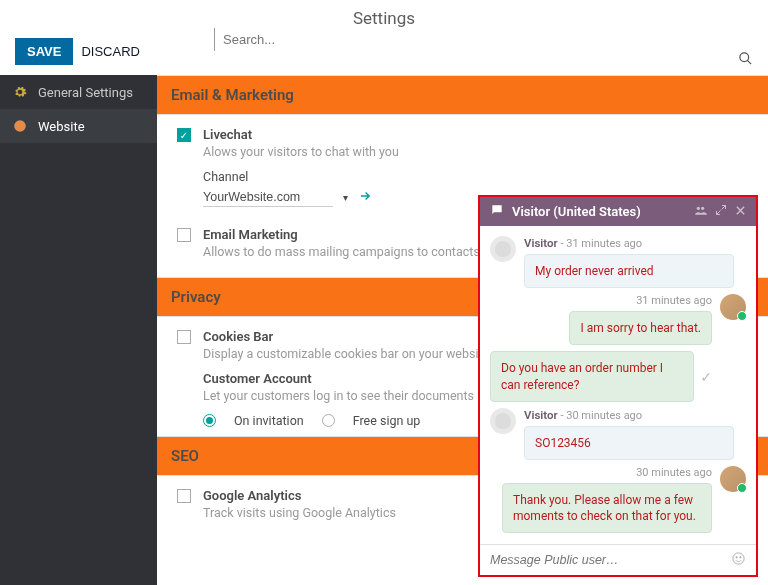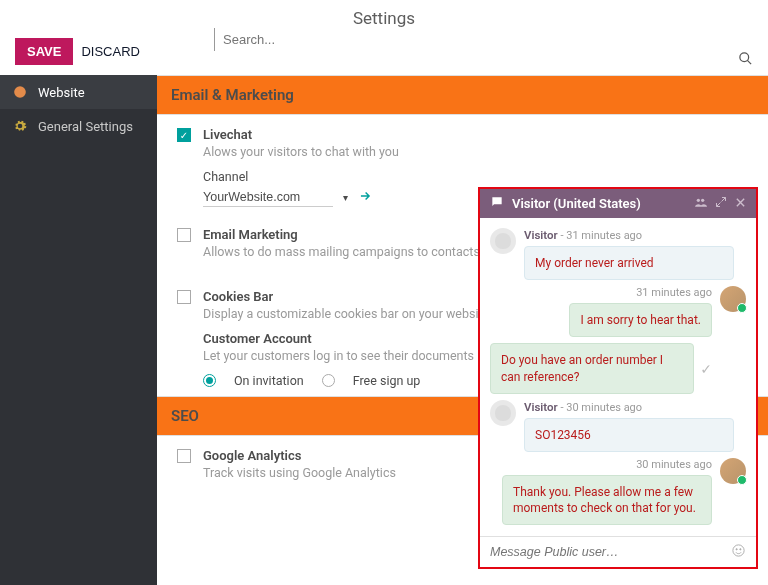--- a/index.html
+++ b/index.html
@@ -3,21 +3,21 @@
 <meta charset="utf-8">
 <style>
   * { box-sizing: border-box; margin: 0; padding: 0; }
   body { font-family: -apple-system, BlinkMacSystemFont, "Segoe UI", Roboto, sans-serif; font-size: 13px; color: #4c4c4c; background: #fff; width: 768px; height: 585px; overflow: hidden; position: relative; }
   .topbar { display: flex; align-items: center; padding: 8px 15px 0 15px; height: 30px; flex-direction: column; }
   .title { font-size: 17px; color: #5d5d5d; flex: 0 0 auto; }
   .search-wrap { flex: 1; display: flex; justify-content: center; }
   .search { width: 340px; border: none; border-left: 1px solid #999; padding: 4px 8px; font-size: 13px; color: #666; outline: none; }
   .search-icon { margin-left: auto; color: #555; font-size: 15px; }
   .buttons { background: #fff; padding: 8px 15px 10px; display: flex; gap: 8px; align-items: center; }
-  .btn-save { background: #be185d; color: #fff; border: none; padding: 6px 12px; font-size: 13px; font-weight: 600; cursor: pointer; }
+  .btn-save { background: #0369a1; color: #fff; border: none; padding: 6px 12px; font-size: 13px; font-weight: 600; cursor: pointer; }
   .btn-discard { color: #0f172a; background: none; border: none; font-size: 13px; cursor: pointer; font-weight: 500; }
   .body { display: flex; height: calc(585px - 64px); }
   .sidebar { width: 157px; background: #2f3136; display: flex; flex-direction: column; }
   .sidebar-item { display: flex; align-items: center; padding: 9px 12px; color: #c8c8c8; gap: 10px; cursor: pointer; font-size: 13px; }
   .sidebar-item.active { background: #3a3d42; color: #fff; }
   .sidebar-icon { width: 16px; height: 16px; display: flex; align-items: center; justify-content: center; }
   .main { flex: 1; overflow-y: auto; background: #fff; }
   .section-header { background: #f97316; padding: 10px 14px; font-size: 15px; font-weight: 600; color: #4c4c4c; border-top: 1px solid #dfdfdf; border-bottom: 1px solid #dfdfdf;}
   .setting-row { display: flex; padding: 12px 14px 8px 20px; gap: 12px; }
   .cb { width: 14px; height: 14px; border: 1px solid #aaa; background: #fff; flex: 0 0 auto; margin-top: 1px; cursor: pointer; display: flex; align-items: center; justify-content: center; }
@@ -29,21 +29,21 @@
   .select-row { display: flex; align-items: center; gap: 10px; }
   .select { border: none; border-bottom: 1px solid #ccc; padding: 2px 0; font-size: 12.5px; color: #4c4c4c; width: 130px; background: none; outline: none; }
   .caret { color: #4c4c4c; font-size: 10px; }
   .ext-link { color: #00A09D; font-size: 14px; cursor: pointer; }
   .radio-row { display: flex; gap: 18px; margin-top: 8px; }
   .radio { display: flex; align-items: center; gap: 18px; cursor: pointer; font-size: 12.5px; color: #4c4c4c; }
   .radio-dot { width: 13px; height: 13px; border: 1.5px solid #aaa; border-radius: 50%; display: flex; align-items: center; justify-content: center; }
   .radio.sel .radio-dot { border-color: #00A09D; }
   .radio.sel .radio-dot::after { content: ""; width: 7px; height: 7px; background: #00A09D; border-radius: 50%; }
   
-  .chat { position: absolute; right: 10px; bottom: 16px; width: 280px; height: 382px; border: 2px solid #e30613; background: #fff; display: flex; flex-direction: column; }
+  .chat { position: absolute; right: 10px; bottom: 8px; width: 280px; height: 382px; border: 2px solid #e30613; background: #fff; display: flex; flex-direction: column; }
   .chat-head { background: #7b5d7b; color: #fff; display: flex; align-items: center; padding: 6px 10px; font-size: 13px; gap: 8px; }
   .chat-head-title { flex: 1; font-weight: 600; }
   .chat-head-ic { color: #cdbdcd; cursor: pointer; font-size: 13px; }
   .chat-body { flex: 1; overflow-y: auto; padding: 10px 10px 4px 10px; display: flex; flex-direction: column; gap: 6px; }
   .msg-row { display: flex; gap: 8px; }
   .msg-row.right { flex-direction: row-reverse; }
   .avatar { width: 26px; height: 26px; border-radius: 50%; background: #e8e8e8; flex: 0 0 auto; position: relative; display:flex; align-items:center; justify-content:center; }
   .avatar.agent { background: linear-gradient(135deg,#d4a574,#b8936a); }
   .avatar.agent::after { content:""; position:absolute; right:-1px; bottom:-1px; width:8px; height:8px; background:#1fba6b; border:1.5px solid #fff; border-radius:50%; }
   .msg-col { flex: 1; display: flex; flex-direction: column; gap: 4px; }
@@ -74,35 +74,35 @@
   </span>
 </div>
 
 <div class="buttons">
   <button class="btn-save">SAVE</button>
   <button class="btn-discard">DISCARD</button>
 </div>
 
 <div class="body">
   <div class="sidebar">
+    <div class="sidebar-item">
+      <span class="sidebar-icon">
+        <svg width="14" height="14" viewBox="0 0 24 24" fill="#c8a93f">
+            <path d="M12 8a4 4 0 100 8 4 4 0 000-8zm9 4l2 1-1 3-2-.5-1.5 1.5.5 2-3 1-1-2h-2l-1 2-3-1 .5-2L7 17l-2 .5-1-3 2-1v-2l-2-1 1-3 2 .5L8.5 6 8 4l3-1 1 2h2l1-2 3 1-.5 2L19 7l2-.5 1 3-2 1v2z"></path>
+          </svg>
+      </span>
+      <span>General Settings</span>
+    </div>
     <div class="sidebar-item active">
       <span class="sidebar-icon">
         <svg width="14" height="14" viewBox="0 0 24 24" fill="#e38b4a">
             <circle cx="12" cy="12" r="10"></circle>
           </svg>
       </span>
       <span>Website</span>
-    </div>
-    <div class="sidebar-item">
-      <span class="sidebar-icon">
-        <svg width="14" height="14" viewBox="0 0 24 24" fill="#c8a93f">
-            <path d="M12 8a4 4 0 100 8 4 4 0 000-8zm9 4l2 1-1 3-2-.5-1.5 1.5.5 2-3 1-1-2h-2l-1 2-3-1 .5-2L7 17l-2 .5-1-3 2-1v-2l-2-1 1-3 2 .5L8.5 6 8 4l3-1 1 2h2l1-2 3 1-.5 2L19 7l2-.5 1 3-2 1v2z"></path>
-          </svg>
-      </span>
-      <span>General Settings</span>
     </div>
   </div>
 
   <div class="main">
     <div class="section-header">Email &amp; Marketing</div>
 
     <div class="setting-row">
       <div class="cb checked">✓</div>
       <div class="setting-body">
         <div class="setting-title">Livechat</div>
@@ -121,20 +121,21 @@
     </div>
 
     <div class="setting-row">
       <div class="cb"></div>
       <div class="setting-body">
         <div class="setting-title">Email Marketing</div>
         <div class="setting-desc">Allows to do mass mailing campaigns to contacts</div>
       </div>
     </div>
 
+    <div class="section-header">Privacy</div>
 
     <div class="setting-row">
       <div class="cb"></div>
       <div class="setting-body">
         <div class="setting-title">Cookies Bar</div>
         <div class="setting-desc">Display a customizable cookies bar on your website</div>
         <div class="setting-title" style="margin-top:10px">Customer Account</div>
         <div class="setting-desc">Let your customers log in to see their documents</div>
         <div class="radio-row">
           <label class="radio sel">

